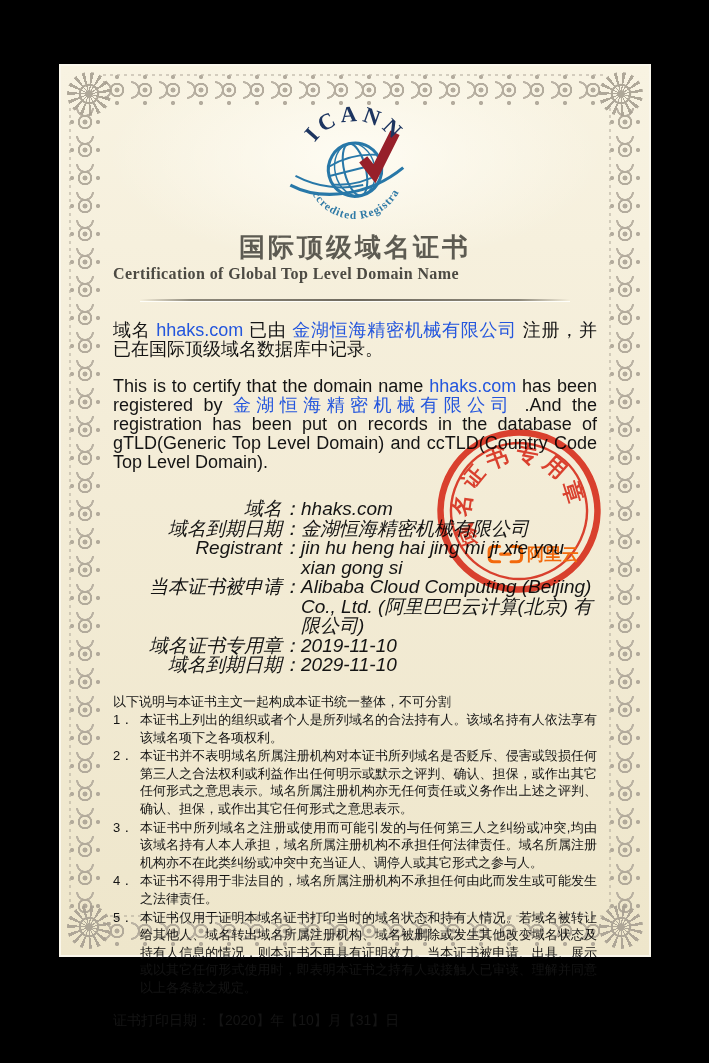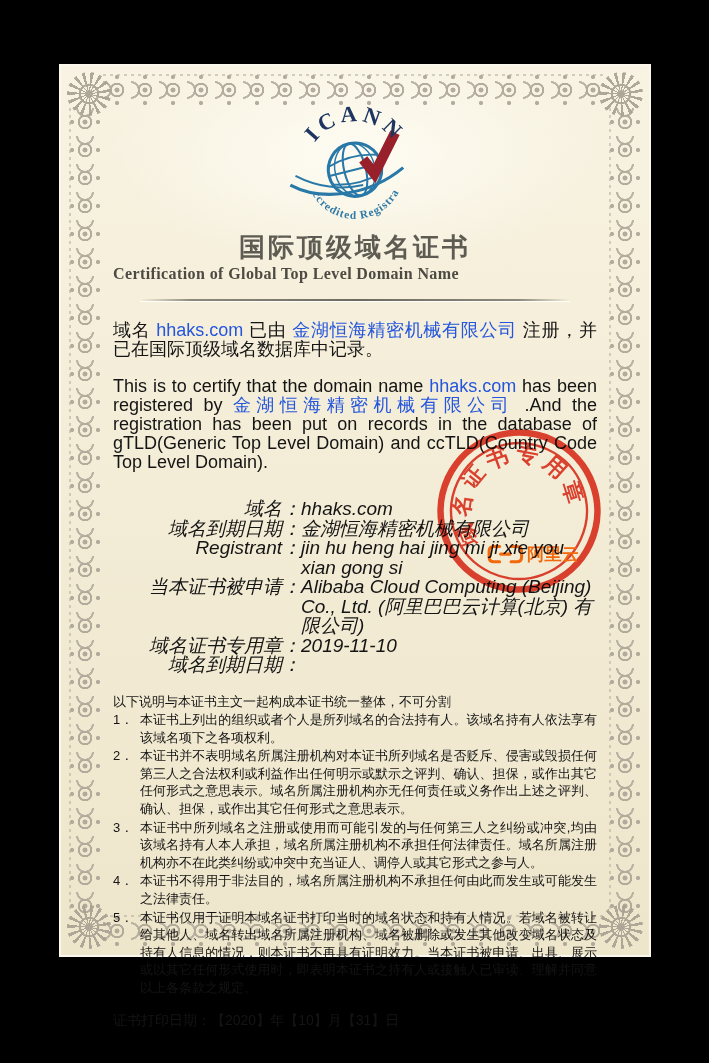--- a/index.html
+++ b/index.html
@@ -133,20 +133,21 @@
       <div class="d-row">
         <div class="d-label">当本证书被申请：</div>
         <div class="d-value">Alibaba Cloud Computing (Beijing) Co., Ltd. (阿里巴巴云计算(北京) 有限公司)</div>
       </div>
       <div class="d-row">
         <div class="d-label">域名证书专用章：</div>
         <div class="d-value">2019-11-10</div>
       </div>
       <div class="d-row">
         <div class="d-label">域名到期日期：</div>
+        <div class="d-value">2029-11-10</div>
       </div>
     </div>
 
     <div class="notes">
       <div>以下说明与本证书主文一起构成本证书统一整体，不可分割</div>
       <div class="note-item">
         <div class="note-num">1．</div>
         <div class="note-text">本证书上列出的组织或者个人是所列域名的合法持有人。该域名持有人依法享有该域名项下之各项权利。</div>
       </div>
       <div class="note-item">

